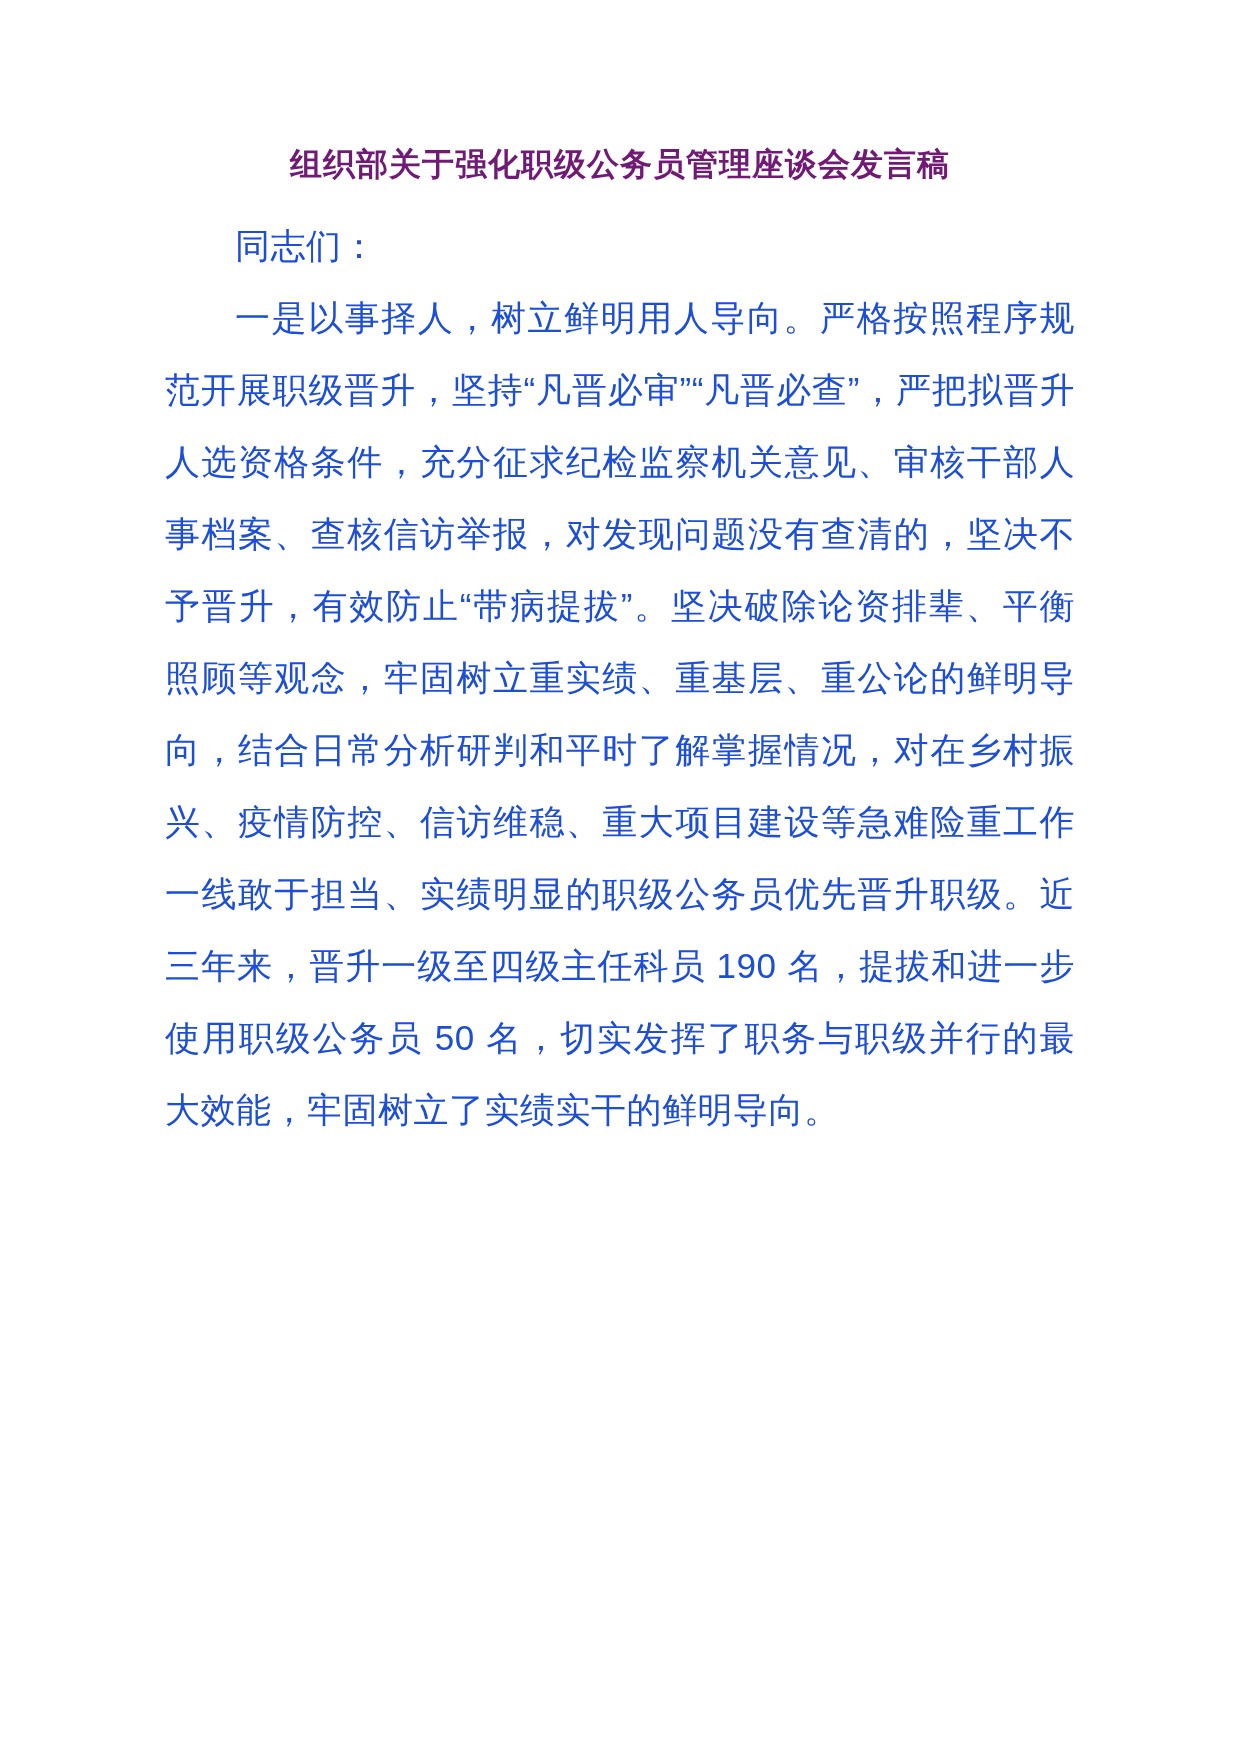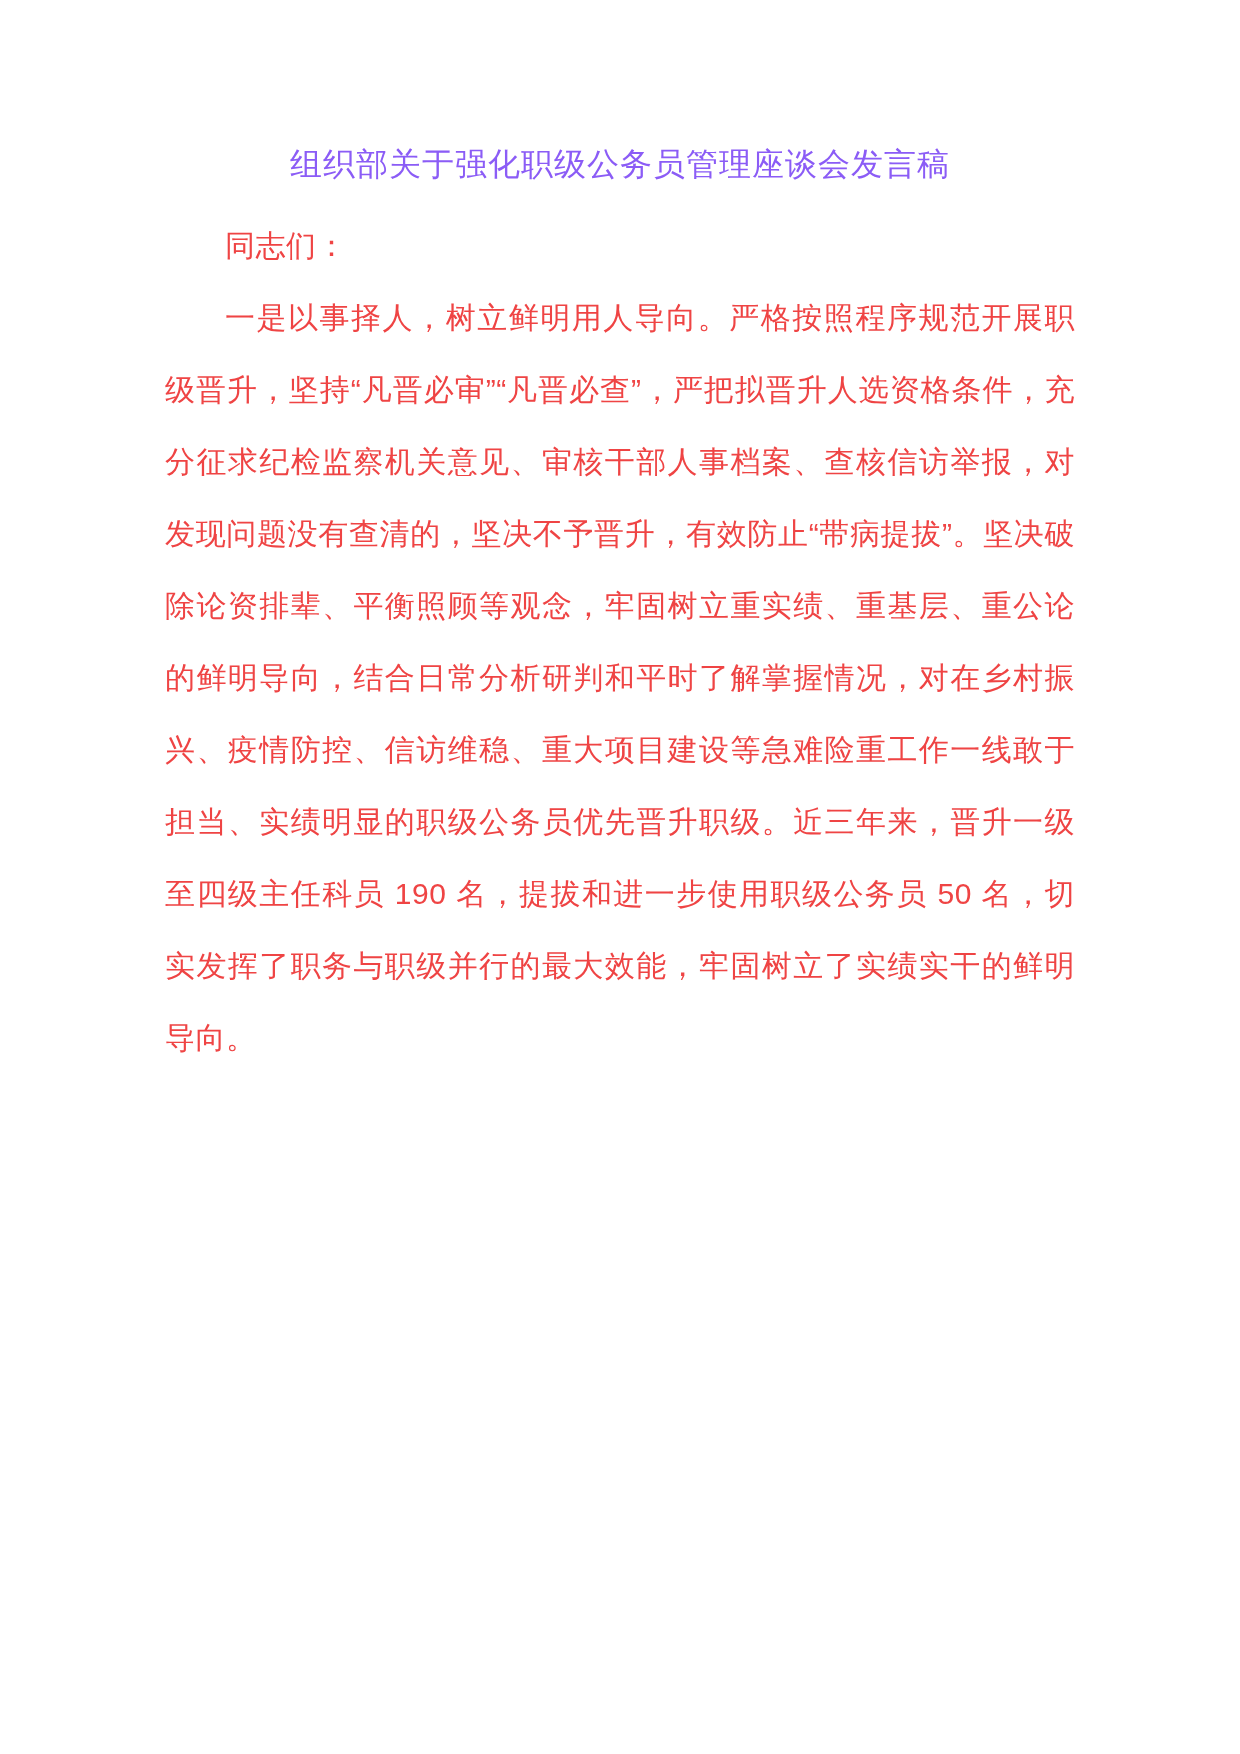--- a/index.html
+++ b/index.html
@@ -18,35 +18,35 @@
     overflow: hidden;
   }
 
   .content {
     padding: 140px 165px 0 165px;
     color: #1a1a1a;
   }
 
   .doc-title {
     font-size: 32px;
-    font-weight: normal;
+    font-weight: bold;
     text-align: center;
     line-height: 48px;
     margin-bottom: 22px;
-    color: #8b5cf6;
+    color: #701a75;
     letter-spacing: 1px;
   }
 
   .doc-para {
-    font-size: 30px;
+    font-size: 35px;
     line-height: 72px;
     text-align: justify;
     text-indent: 2em;
     letter-spacing: 0.5px;
-    color: #ef4444;
+    color: #1d4ed8;
     word-break: break-all;
   }
 </style>
 </head>
 <body>
 
 <div class="page">
   <div class="content">
 
     <h1 class="doc-title">组织部关于强化职级公务员管理座谈会发言稿</h1>

